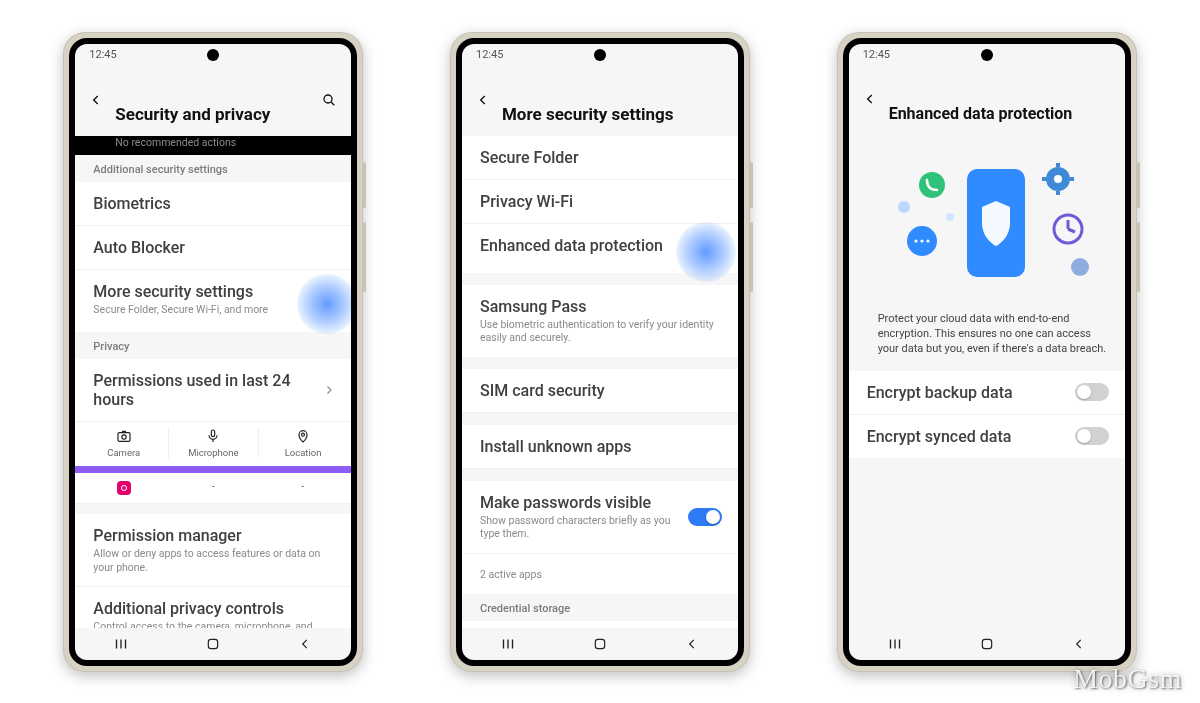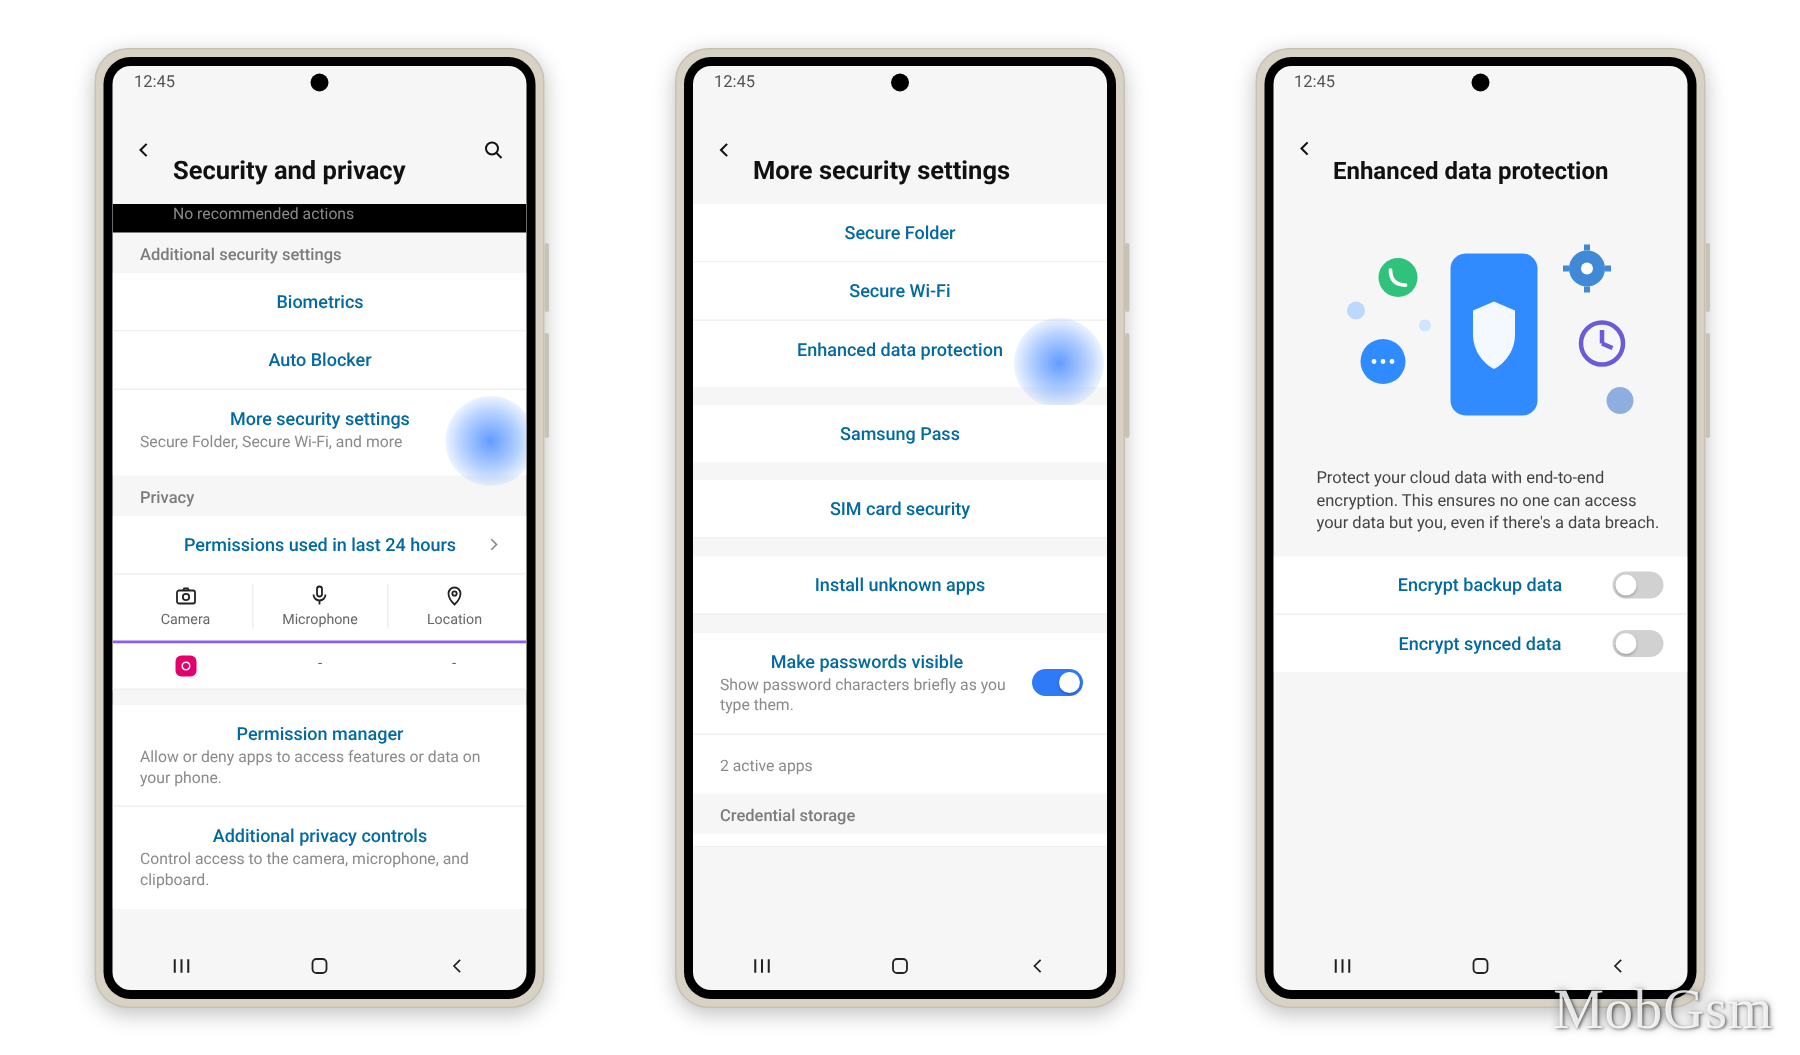--- a/index.html
+++ b/index.html
@@ -92,24 +92,23 @@
     font-weight: 500;
   }
   .item {
     background: #fff;
     padding: 12px 18px;
     border-bottom: 1px solid #f0f0f0;
     position: relative;
   }
   .no-border { border-bottom:none; }
   .item .label {
-    font-size: 12px;
+    font-size: 16px;
     font-weight: 500;
-    color: #0369a1;
-    text-align: center;
+    color: #404040;
   }
   .item .sub {
     font-size: 10.5px;
     color: #8a8a8a;
     margin-top: 2px;
     line-height: 1.3;
   }
   .item.has-chevron .chev {
     position: absolute;
     right: 16px;
@@ -159,21 +158,21 @@
     border-radius:50%;
     background: radial-gradient(circle, rgba(90,150,255,.95) 0%, rgba(120,170,255,.55) 45%, rgba(160,200,255,.22) 70%, rgba(255,255,255,0) 80%);
     pointer-events:none;
   }
   .perm-row {
     background:#fff;
     padding: 6px 4px 8px 4px;
     display:flex;
     justify-content: space-around;
     text-align:left;
-    border-bottom:2px solid #8b5cf6;
+    border-bottom:7px solid #8b5cf6;
   }
   .perm-cell {
     flex:1;
     display:flex;
     flex-direction:column;
     align-items:center;
     font-size:9.5px;
     color:#666;
     gap:3px;
     border-right:1px solid #eee;
@@ -198,21 +197,21 @@
   .desc {
     font-size:11px;
     line-height:1.4;
     color:#444;
     padding: 6px 18px 14px 29px;
   }
   .watermark {
     position:absolute;
     right:18px; bottom:8px;
     font-family: Georgia, "Times New Roman", serif;
-    font-size:38px;
+    font-size:28px;
     color:rgba(255,255,255,.85);
     text-shadow: 0 0 6px rgba(0,0,0,.35), 1px 1px 2px rgba(0,0,0,.5);
     pointer-events:none;
     font-weight:500;
     letter-spacing:.5px;
   }
   svg { display:block; }
 </style>
 </head>
 <body>
@@ -353,29 +352,30 @@
               <polyline points="15 5 8 12 15 19"></polyline>
             </svg>
         </span>
         <span class="title">More security settings</span>
       </div>
       <div class="content">
         <div class="item">
           <div class="label">Secure Folder</div>
         </div>
         <div class="item">
-          <div class="label">Secure Wi-Fi</div>
+          <div class="label">Privacy Wi-Fi</div>
         </div>
         <div class="item no-border" style="padding-bottom:18px;">
           <div class="label">Enhanced data protection</div>
           <div class="ripple" style="right:2px; top:-2px;"></div>
         </div>
         <div style="height:12px;"></div>
         <div class="item no-border">
           <div class="label">Samsung Pass</div>
+          <div class="sub">Use biometric authentication to verify your identity easily and securely.</div>
         </div>
         <div style="height:12px;"></div>
         <div class="item">
           <div class="label">SIM card security</div>
         </div>
         <div style="height:12px;"></div>
         <div class="item">
           <div class="label">Install unknown apps</div>
         </div>
         <div style="height:12px;"></div>

